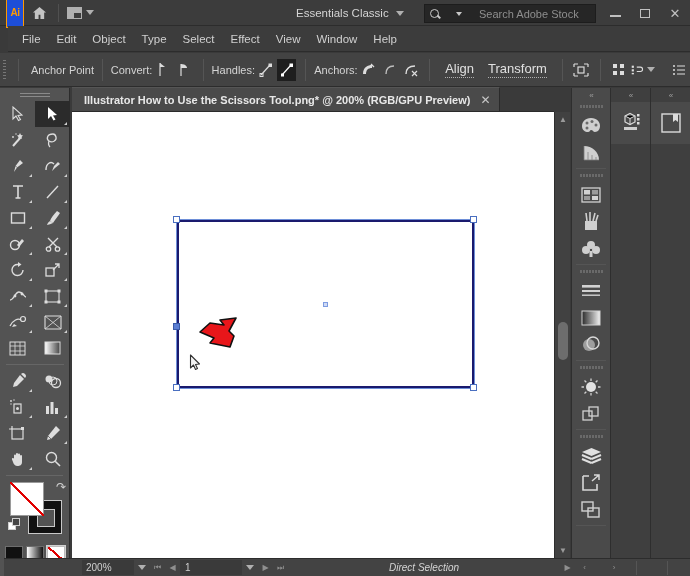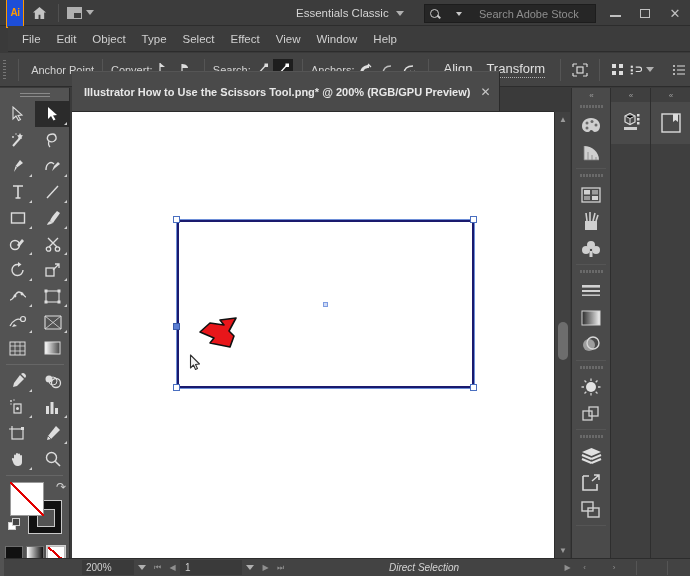--- a/index.html
+++ b/index.html
@@ -109,21 +109,21 @@
     border-bottom: 1px dotted #b0b0b0; padding-bottom:1px;
   }
 
   
   .tabstrip {
     position:absolute; left:72px; top:88px; width: 498px; height:24px;
     background:#3a3a3a; border-bottom:1px solid #2a2a2a;
     display:flex; align-items:flex-end;
   }
   .doctab {
-    height:40px; background:#4a4a4a; display:flex; align-items:center;
+    height:24px; background:#4a4a4a; display:flex; align-items:center;
     padding: 0 8px 0 12px; gap: 10px;
     border-right:1px solid #2a2a2a; border-top: 1px solid #555;
   }
   .doctab .title { font-size:11px; color:#e8e8e8; font-weight:bold;
     white-space:nowrap; }
   .doctab .x { font-size:12px; color:#c8c8c8; }
 
   
   .toolbar {
     position:absolute; left:0; top:88px; width:70px; height:488px;
@@ -342,21 +342,21 @@
         </svg>
     </div>
     <div class="cb-btn">
       <svg width="14" height="16" viewBox="0 0 14 16">
           <path d="M4 2 L4 14" stroke="#ddd" stroke-width="1.2" fill="none"></path>
           <path d="M4 2 C9 2 10 5 10 6 L4 6 Z" fill="#ddd"></path>
         </svg>
     </div>
     <div class="cb-sep"></div>
 
-    <span class="cb-label">Search:</span>
+    <span class="cb-label">Handles:</span>
     <div class="cb-btn">
       <svg width="14" height="16" viewBox="0 0 14 16">
           <path d="M2 13 L11 3" stroke="#ddd" stroke-width="1.2"></path>
           <rect x="9.5" y="1.5" width="3.5" height="3.5" fill="#ddd"></rect>
           <rect x="1" y="11.5" width="3" height="3" fill="none" stroke="#ddd"></rect>
         </svg>
     </div>
     <div class="cb-btn active">
       <svg width="14" height="16" viewBox="0 0 14 16">
           <path d="M2 13 L11 3" stroke="#fff" stroke-width="1.2"></path>

